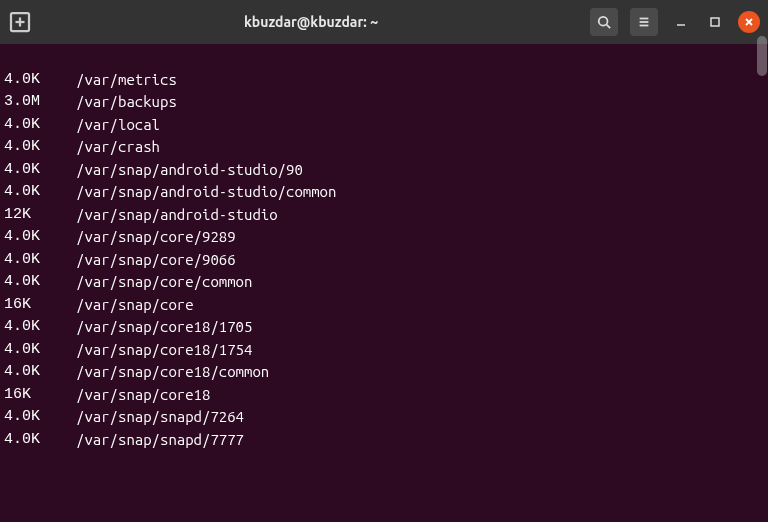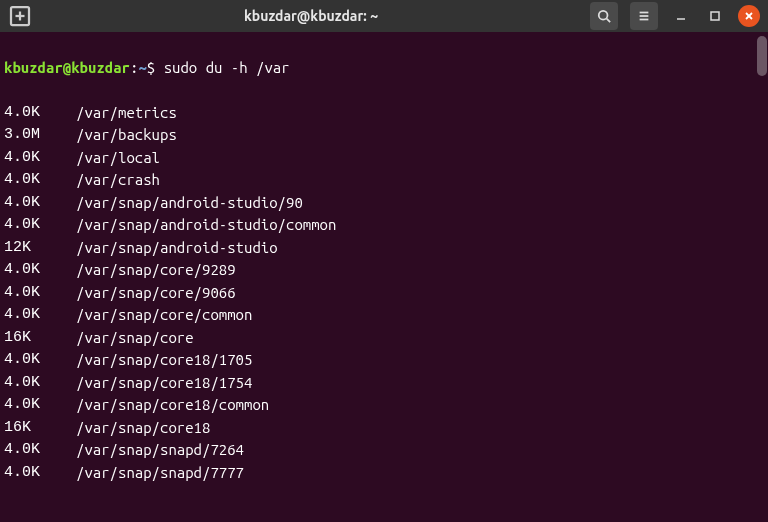--- a/index.html
+++ b/index.html
@@ -9,21 +9,21 @@
     }
     body {
       width: 768px;
       height: 522px;
       background: #2d0a22;
       font-family: 'Ubuntu Mono', 'DejaVu Sans Mono', monospace;
       font-size: 15px;
       overflow: hidden;
     }
     .titlebar {
-      height: 32px;
+      height: 44px;
       background: #333333;
       display: flex;
       align-items: center;
       padding: 0 8px;
       gap: 8px;
       color: #d8d8d8;
     }
     .titlebar-left {
       display: flex;
       align-items: center;
@@ -182,19 +182,18 @@
     <div class="close-btn">
       <svg viewBox="0 0 10 10" fill="none" stroke="currentColor" stroke-width="1.8">
           <line x1="2" y1="2" x2="8" y2="8"></line>
           <line x1="8" y1="2" x2="2" y2="8"></line>
         </svg>
     </div>
   </div>
 </div>
 
 <div class="terminal-body">
-<div><span class="prompt-user">kbuzdar@kbuzdar</span><span class="prompt-colon">:</span><span class="prompt-path">~</span><span class="prompt-dollar">$ </span><span class="command">sudo du -h /var</span></div>
 <div id="output-container"><div class="output-line"><span class="out-size">4.0K</span><span class="out-path">/var/metrics</span></div><div class="output-line"><span class="out-size">3.0M</span><span class="out-path">/var/backups</span></div><div class="output-line"><span class="out-size">4.0K</span><span class="out-path">/var/local</span></div><div class="output-line"><span class="out-size">4.0K</span><span class="out-path">/var/crash</span></div><div class="output-line"><span class="out-size">4.0K</span><span class="out-path">/var/snap/android-studio/90</span></div><div class="output-line"><span class="out-size">4.0K</span><span class="out-path">/var/snap/android-studio/common</span></div><div class="output-line"><span class="out-size">12K</span><span class="out-path">/var/snap/android-studio</span></div><div class="output-line"><span class="out-size">4.0K</span><span class="out-path">/var/snap/core/9289</span></div><div class="output-line"><span class="out-size">4.0K</span><span class="out-path">/var/snap/core/9066</span></div><div class="output-line"><span class="out-size">4.0K</span><span class="out-path">/var/snap/core/common</span></div><div class="output-line"><span class="out-size">16K</span><span class="out-path">/var/snap/core</span></div><div class="output-line"><span class="out-size">4.0K</span><span class="out-path">/var/snap/core18/1705</span></div><div class="output-line"><span class="out-size">4.0K</span><span class="out-path">/var/snap/core18/1754</span></div><div class="output-line"><span class="out-size">4.0K</span><span class="out-path">/var/snap/core18/common</span></div><div class="output-line"><span class="out-size">16K</span><span class="out-path">/var/snap/core18</span></div><div class="output-line"><span class="out-size">4.0K</span><span class="out-path">/var/snap/snapd/7264</span></div><div class="output-line"><span class="out-size">4.0K</span><span class="out-path">/var/snap/snapd/7777</span></div></div>
 </div>
 
 <div class="scrollbar">
   <div class="scrollbar-thumb"></div>
 </div>
 
 </body></html>

